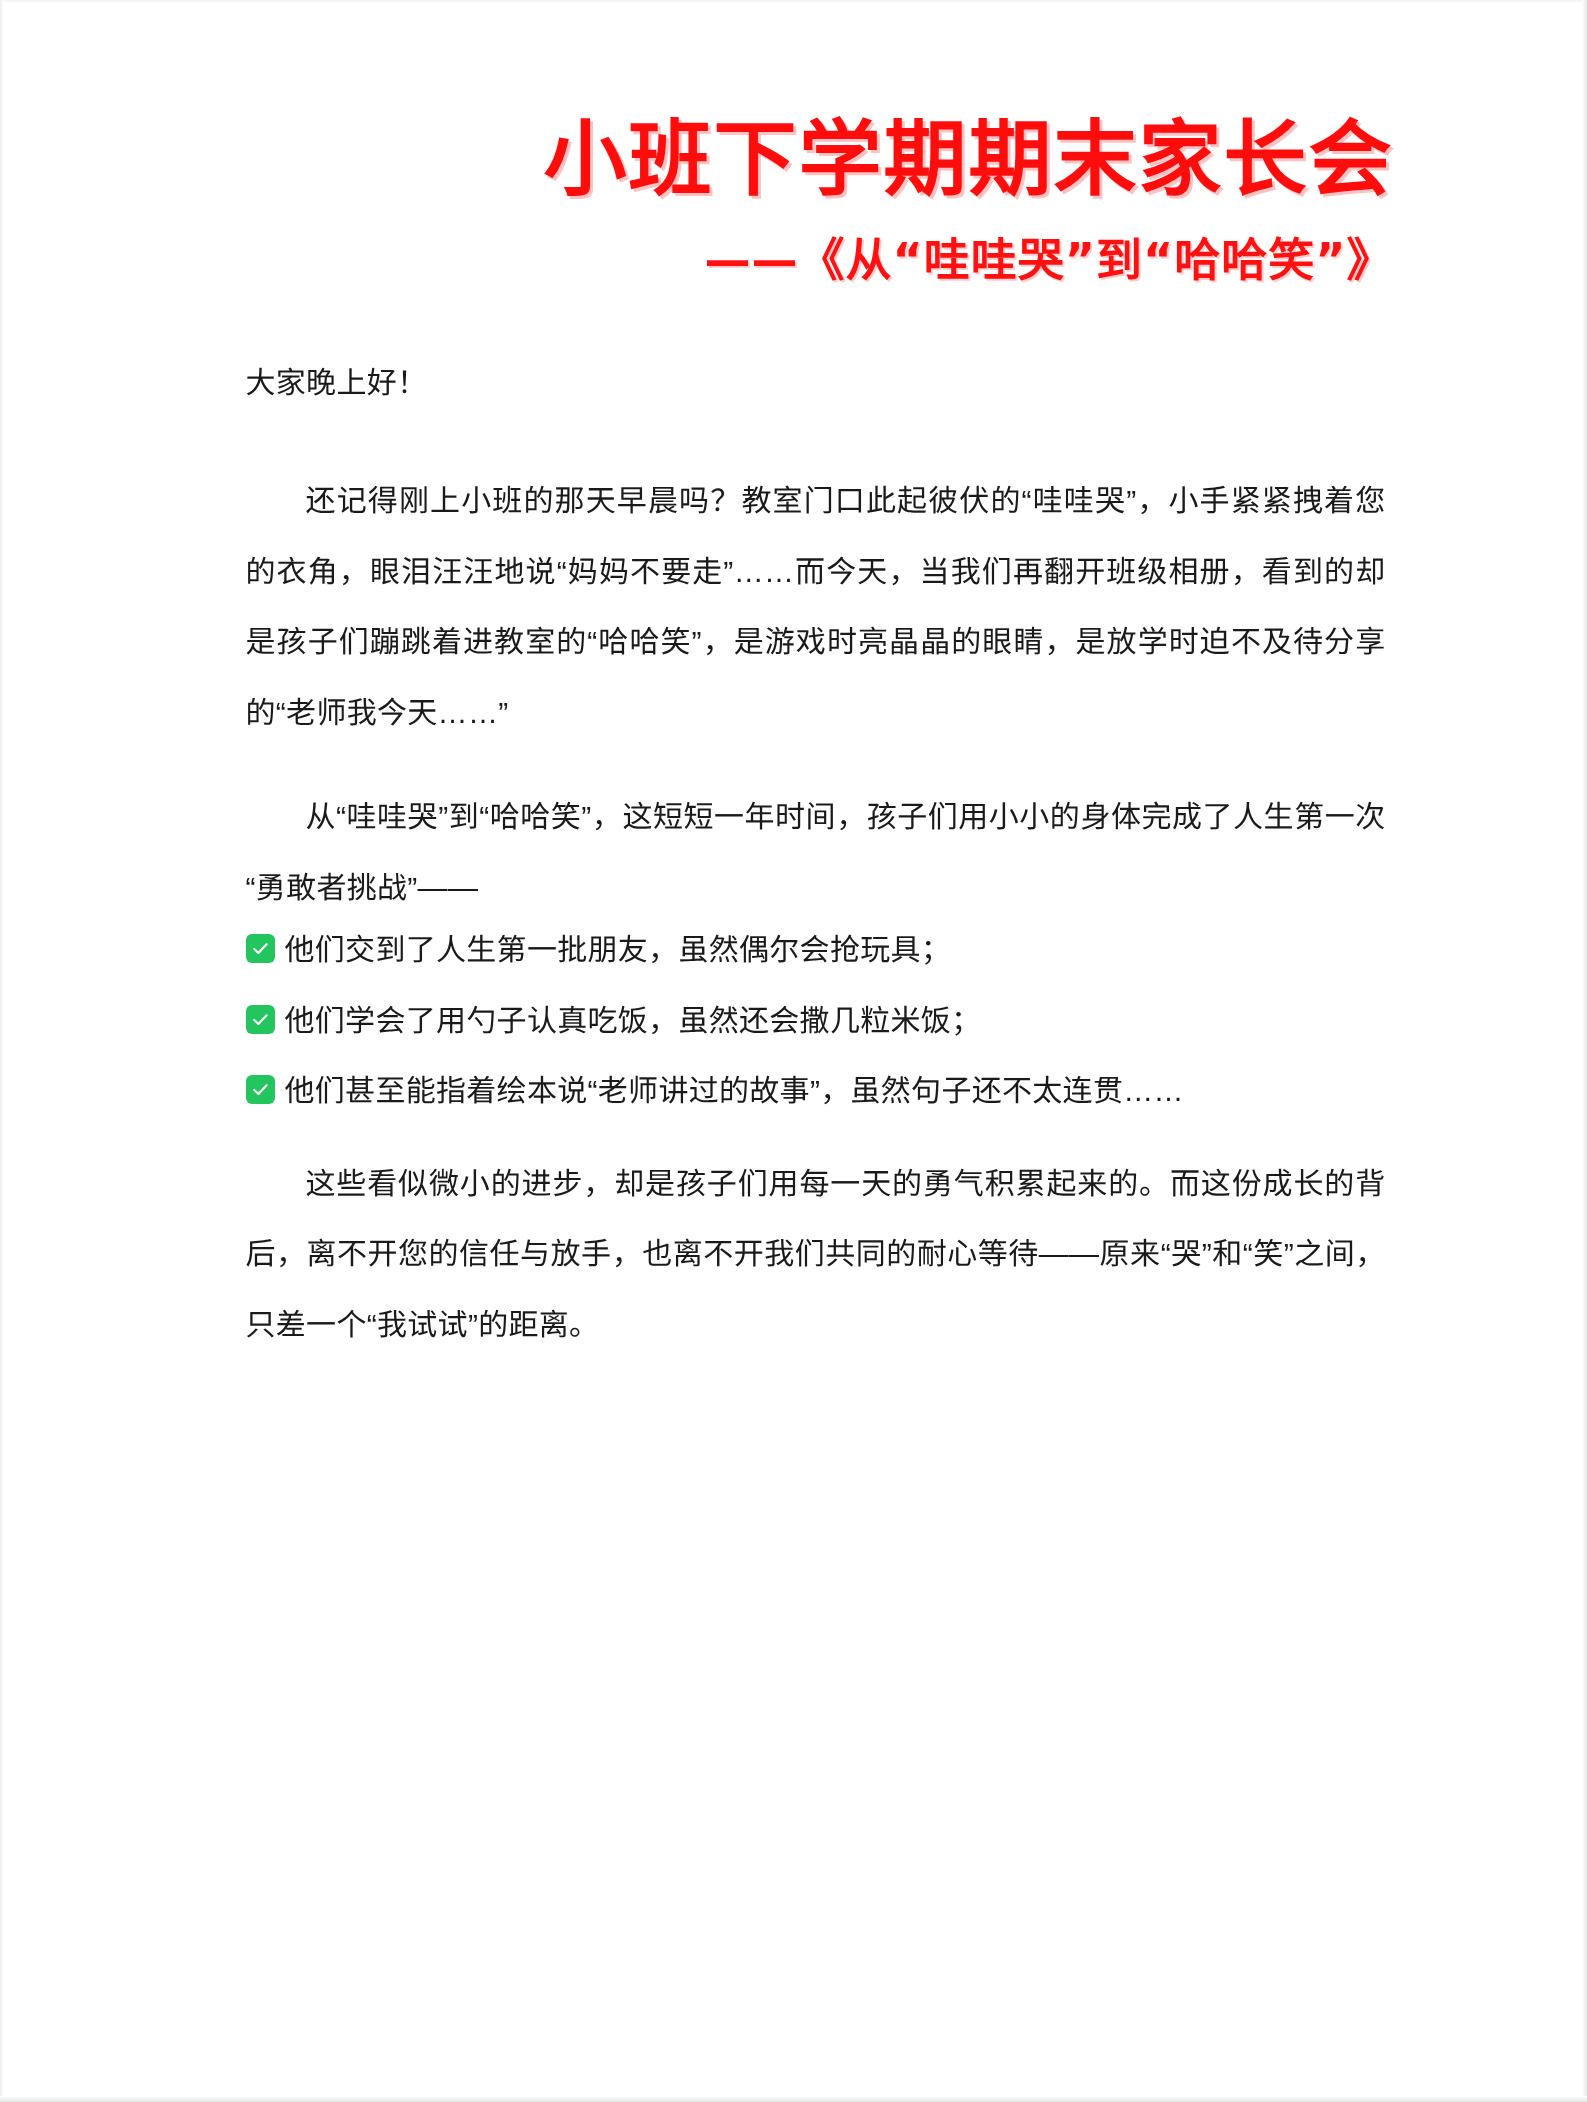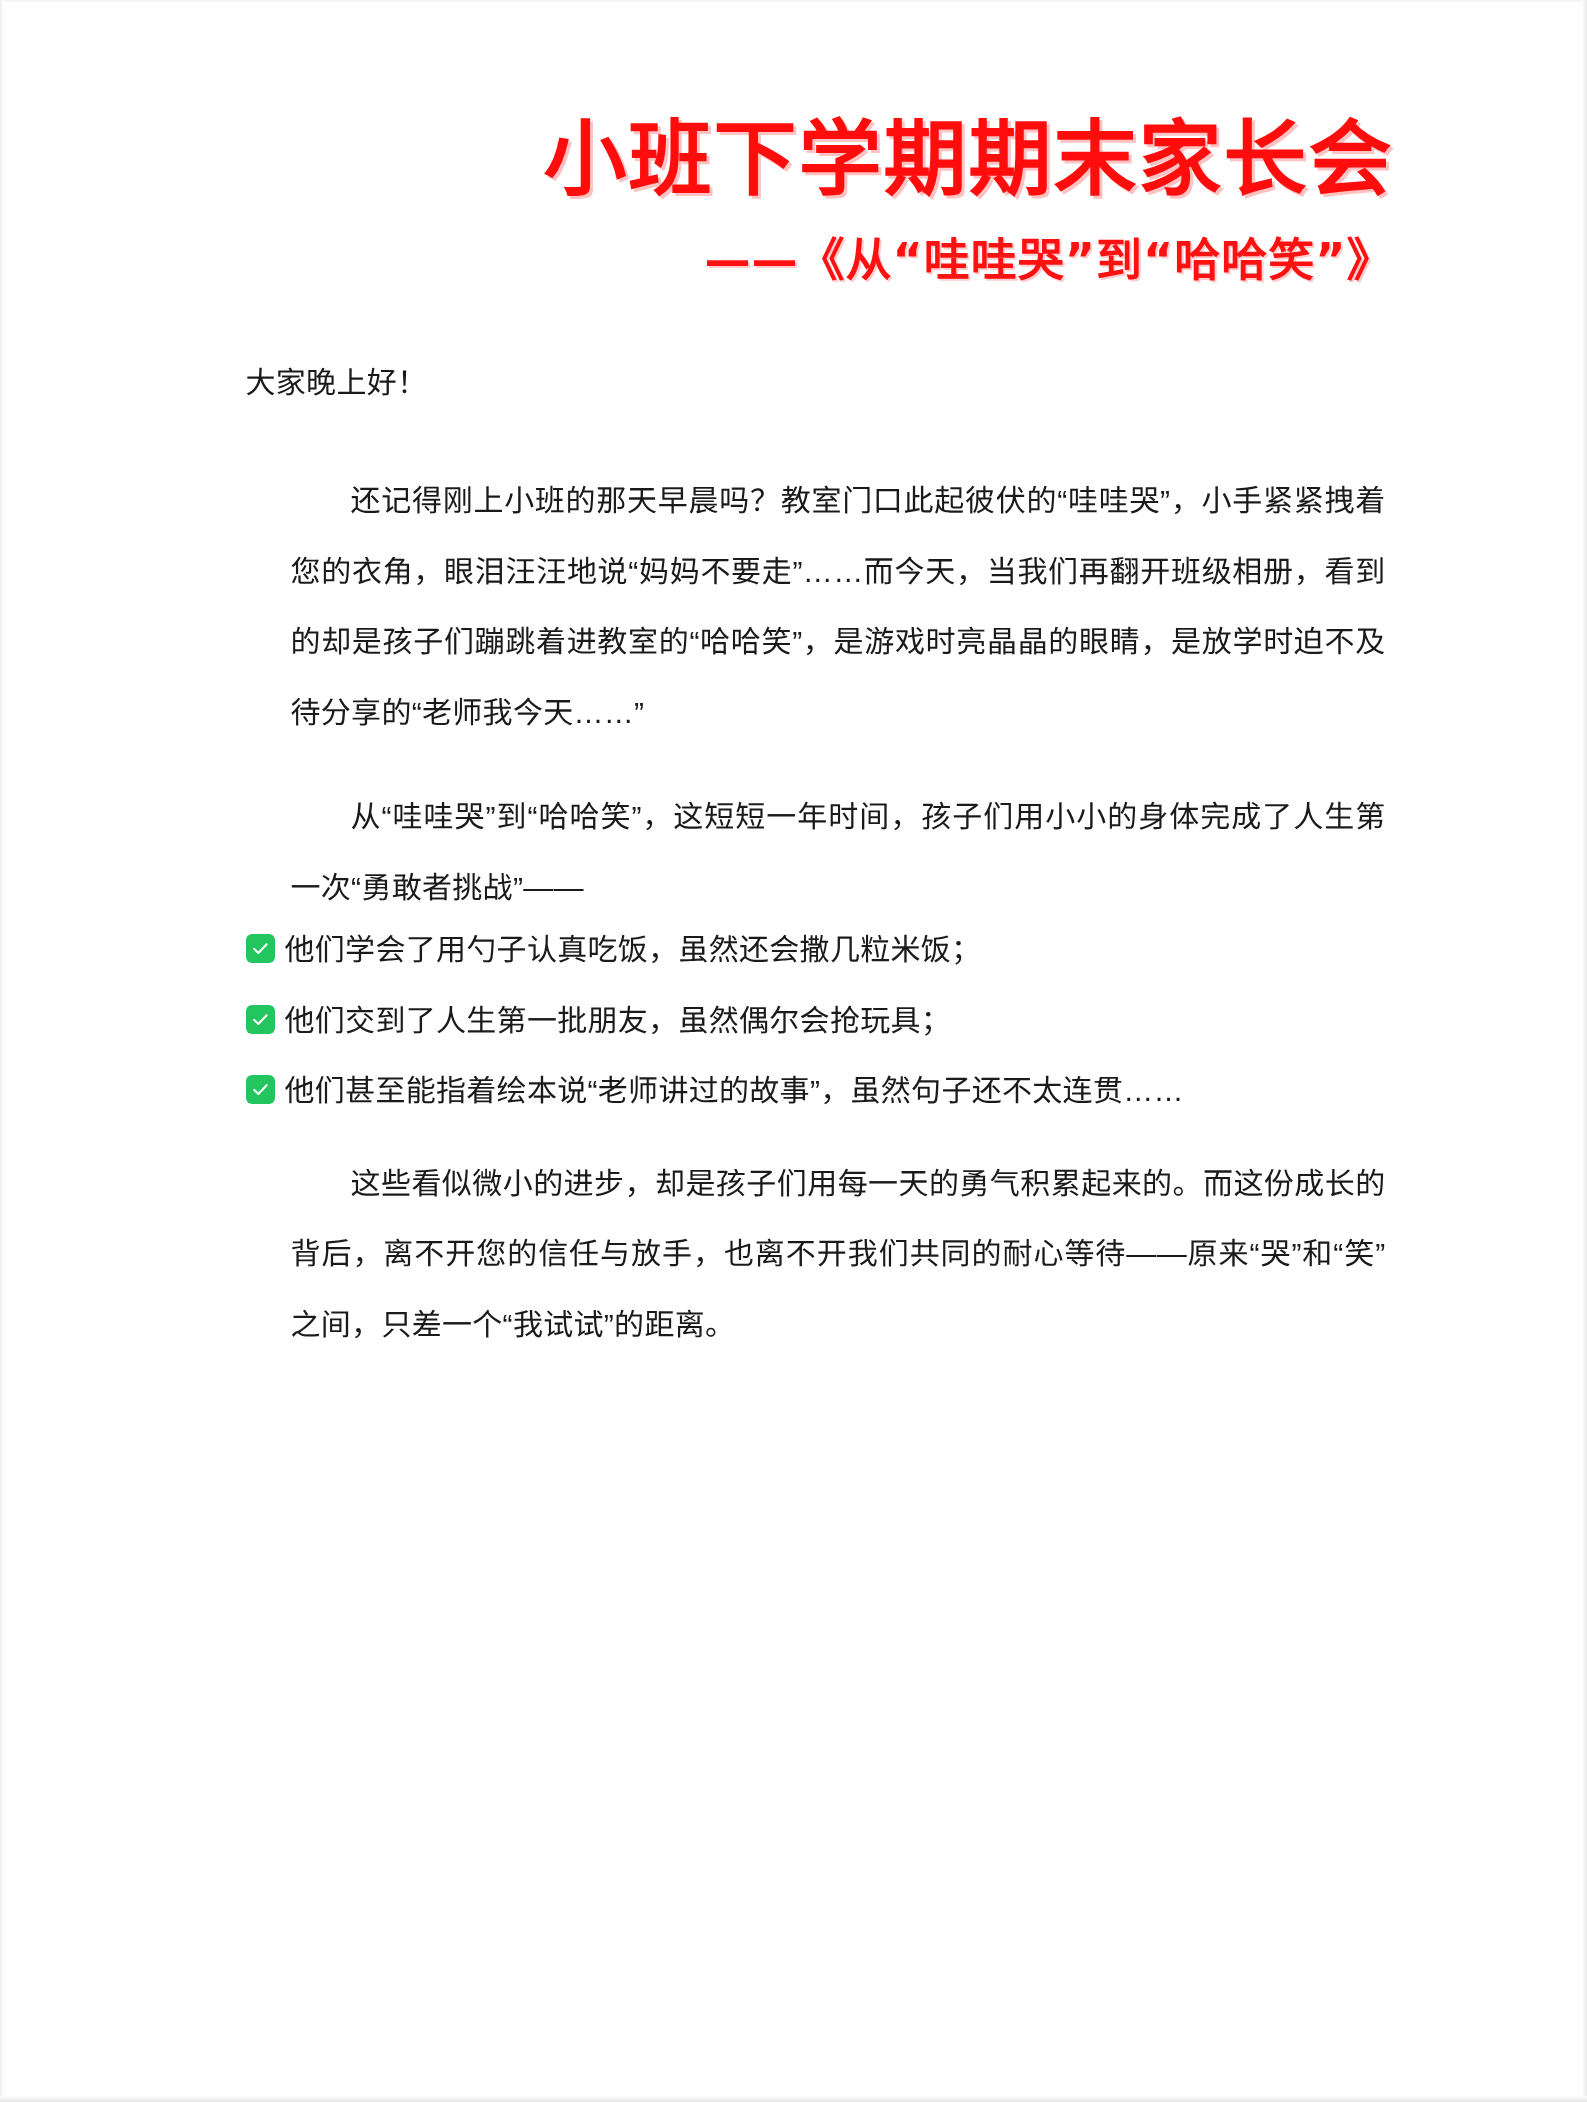--- a/index.html
+++ b/index.html
@@ -68,21 +68,21 @@
     margin:0 0 0 0;
     color:#1a1a1a;
     font-size:30px;
     line-height:2.35;
     text-align:justify;
     text-justify:inter-ideograph;
     letter-spacing:0.3px;
   }
   p.greet{margin-bottom:44px;}
   p.greet2{margin-bottom:48px;}
-  p.indent{text-indent:2em;margin-left:45px;}
+  p.indent{text-indent:2em;}
   p.gap{margin-top:34px;}
 
   .list{
     list-style:none;
     margin:4px 0 0 0;
     padding:0;
   }
   .list li{
     display:flex;
     align-items:flex-start;
@@ -130,29 +130,29 @@
 
       <p class="para indent gap">从“哇哇哭”到“哈哈笑”，这短短一年时间，孩子们用小小的身体完成了人生第一次“勇敢者挑战”——</p>
 
       <ul class="list">
         <li>
           <span class="chk">
             <svg width="19" height="19" viewBox="0 0 19 19" aria-hidden="true">
               <path d="M3.2 9.9 L7.4 14.0 L15.6 5.3" fill="none" stroke="#ffffff" stroke-width="2.1" stroke-linecap="round" stroke-linejoin="round"></path>
             </svg>
           </span>
-          <span class="li-text">他们学会了用勺子认真吃饭，虽然还会撒几粒米饭；</span>
+          <span class="li-text">他们交到了人生第一批朋友，虽然偶尔会抢玩具；</span>
         </li>
         <li>
           <span class="chk">
             <svg width="19" height="19" viewBox="0 0 19 19" aria-hidden="true">
               <path d="M3.2 9.9 L7.4 14.0 L15.6 5.3" fill="none" stroke="#ffffff" stroke-width="2.1" stroke-linecap="round" stroke-linejoin="round"></path>
             </svg>
           </span>
-          <span class="li-text">他们交到了人生第一批朋友，虽然偶尔会抢玩具；</span>
+          <span class="li-text">他们学会了用勺子认真吃饭，虽然还会撒几粒米饭；</span>
         </li>
         <li>
           <span class="chk">
             <svg width="19" height="19" viewBox="0 0 19 19" aria-hidden="true">
               <path d="M3.2 9.9 L7.4 14.0 L15.6 5.3" fill="none" stroke="#ffffff" stroke-width="2.1" stroke-linecap="round" stroke-linejoin="round"></path>
             </svg>
           </span>
           <span class="li-text">他们甚至能指着绘本说“老师讲过的故事”，虽然句子还不太连贯……</span>
         </li>
       </ul>

